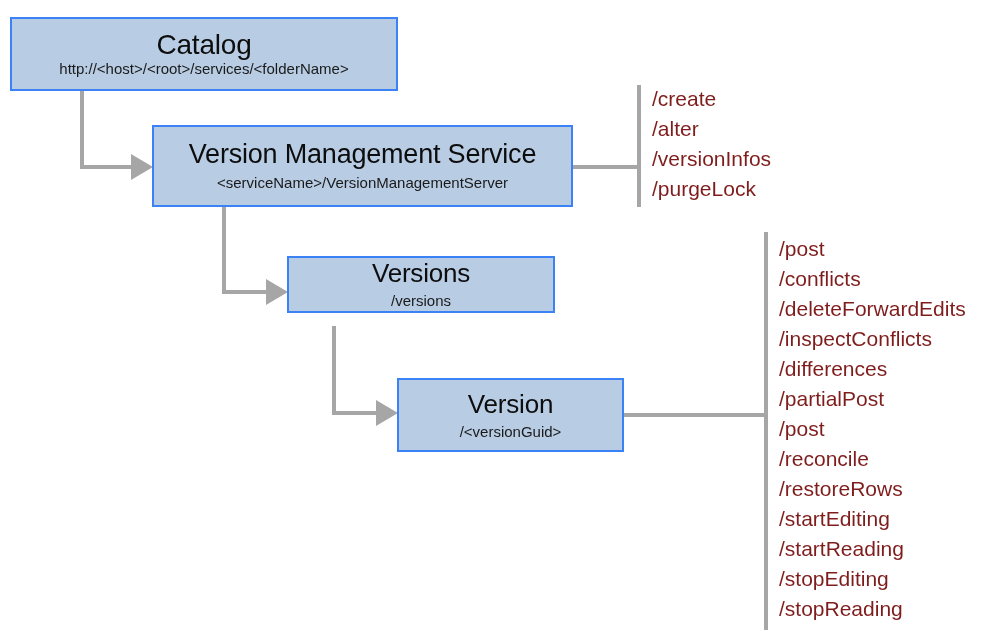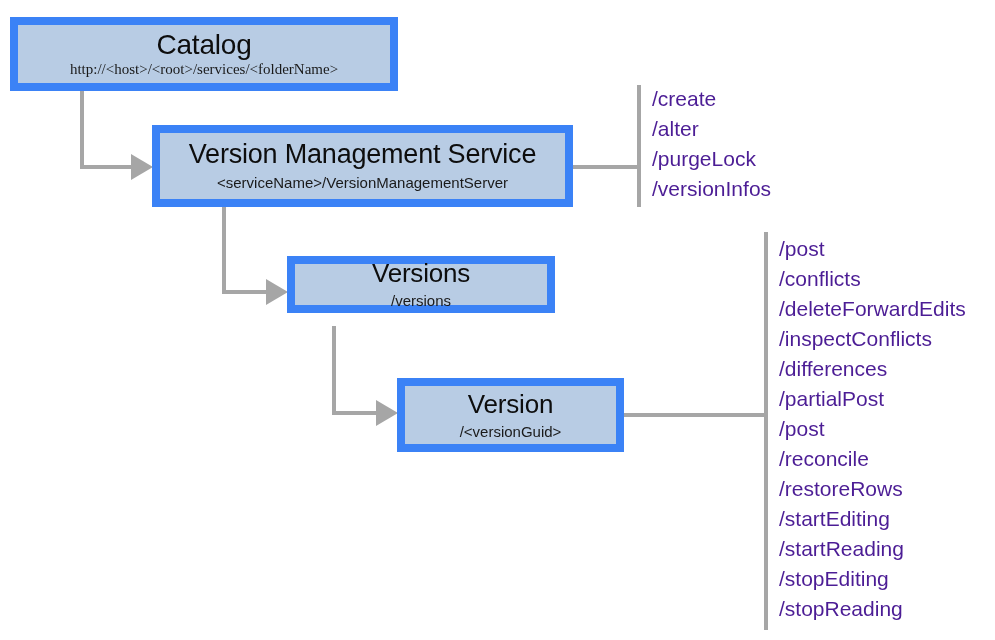--- a/index.html
+++ b/index.html
@@ -17,21 +17,21 @@
     height: 640px;
     background: #ffffff;
     overflow: hidden;
   }
 
   
   .node {
     position: absolute;
     box-sizing: border-box;
     background: #b8cce4;
-    border: 8px solid #3b82f6;
+    border: 2px solid #3b82f6;
     display: flex;
     flex-direction: column;
     align-items: center;
     justify-content: center;
     color: #111111;
     text-align: center;
     line-height: 1.1;
   }
   .node .title {
     font-size: 27px;
@@ -47,21 +47,21 @@
     margin-top: 5px;
     white-space: nowrap;
   }
 
   #node-catalog   { left: 10px;  top: 17px;  width: 388px; height: 74px; }
   #node-vms       { left: 152px; top: 125px; width: 421px; height: 82px; }
   #node-versions  { left: 287px; top: 256px; width: 268px; height: 57px; }
   #node-version   { left: 397px; top: 378px; width: 227px; height: 74px; }
 
   #node-catalog .title  { font-size: 28px; }
-  #node-catalog .subtitle { font-size: 15px; margin-top: 0; font-family: Liberation Serif, serif; }
+  #node-catalog .subtitle { font-size: 15px; margin-top: 0; }
   #node-vms .title      { font-size: 27px; text-align: center; }
   #node-versions .title { font-size: 26px; }
   #node-version .title  { font-size: 26px; }
 
   
   .conn-v, .conn-h {
     position: absolute;
     background: #a6a6a6;
   }
   .conn-v { width: 4px; }
@@ -105,21 +105,21 @@
   .endpoint-list {
     position: absolute;
     margin: 0;
     padding: 0;
     list-style: none;
     color: #808080;
     font-size: 21px;
     line-height: 30px;
     white-space: nowrap;
   }
-  .endpoint-list li { color: #4c1d95; }
+  .endpoint-list li { color: #7f1d1d; }
 
   #bar-service   { left: 637px; top: 85px;  height: 122px; }
   #list-service  { left: 652px; top: 84px; }
 
   #bar-version   { left: 764px; top: 232px; height: 398px; }
   #list-version  { left: 779px; top: 234px; }
 </style>
 </head>
 <body>
 
@@ -157,22 +157,22 @@
 
   <div class="node" id="node-version">
     <div class="title">Version</div>
     <div class="subtitle">/&lt;versionGuid&gt;</div>
   </div>
 
   <div class="endpoint-bar" id="bar-service"></div>
   <ul class="endpoint-list" id="list-service">
       <li>/create</li>
       <li>/alter</li>
+      <li>/versionInfos</li>
       <li>/purgeLock</li>
-      <li>/versionInfos</li>
     </ul>
 
   <div class="endpoint-bar" id="bar-version"></div>
   <ul class="endpoint-list" id="list-version">
       <li>/post</li>
       <li>/conflicts</li>
       <li>/deleteForwardEdits</li>
       <li>/inspectConflicts</li>
       <li>/differences</li>
       <li>/partialPost</li>

